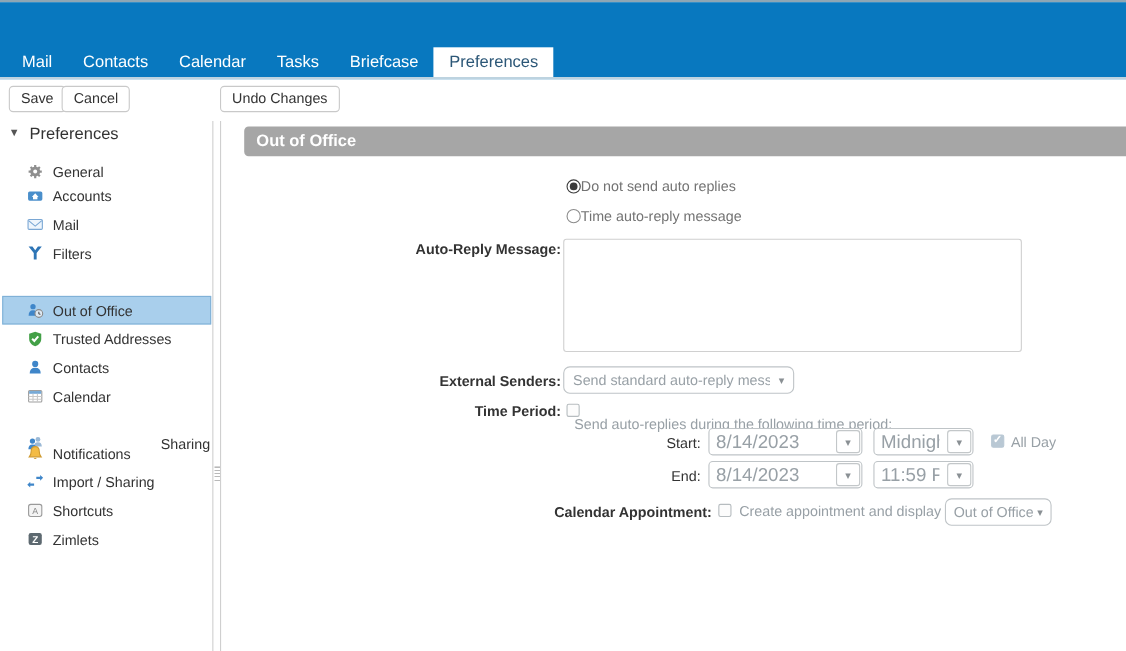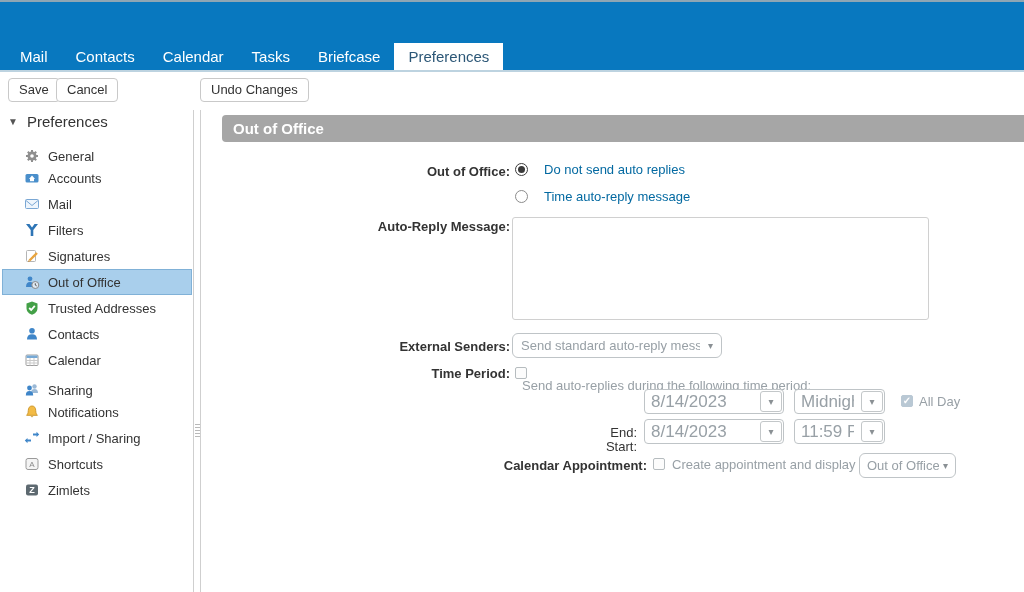--- a/index.html
+++ b/index.html
@@ -45,21 +45,21 @@
   .flabel  { position:absolute; left:0; width:309px; text-align:right;
              font-weight:bold; color:#333; white-space:nowrap; }
   .ilabel  { position:absolute; text-align:right; color:#333; white-space:nowrap; }
   .graytxt { color:#98a0a6; }
 
   .radio-row { position:absolute; left:314px; display:flex; align-items:center; }
   .radio { width:13px; height:13px; border-radius:50%; background:#fff;
            border:1px solid #8c8c8c; position:relative; flex:none; }
   .radio.sel { border-color:#3c3c3c; }
   .radio.sel::after { content:""; position:absolute; inset:2px; border-radius:50%; background:#3a3a3a; }
-  .radio-row .rlabel { margin-left:16px; color:#0369a1; }
+  .radio-row .rlabel { margin-left:0; color:#737373; }
 
   textarea.reply { position:absolute; left:311px; top:107px; width:417px; height:103px;
            border:1px solid #d0d0d0; border-radius:3px; resize:none; background:#fff;
            font-family:"Liberation Sans", sans-serif; font-size:13px; padding:4px; }
 
   .select { position:absolute; height:25px; border:1px solid #bfc4c7; border-radius:6px;
             background:#fff; display:flex; align-items:center; padding:0 8px; }
   .select .sel-val { flex:1; color:#98a0a6; white-space:nowrap; overflow:hidden; }
   .select .caret { color:#8a9094; font-size:10px; margin-left:8px; }
 
@@ -132,28 +132,20 @@
         <path d="M2 4.5 L8 9.5 L14 4.5" fill="none" stroke="#7aa7d4"></path>
       </svg>
     <span class="slabel">Mail</span>
   </div>
   <div class="srow" style="top:107px;">
     <svg class="ic" viewBox="0 0 16 16">
         <path d="M2 2 H5.5 L8 5.4 L10.5 2 H14 L9.3 8 V14 H6.7 V8 Z" fill="#2e75b6"></path>
       </svg>
     <span class="slabel">Filters</span>
   </div>
-  <div class="srow" style="top:133px;">
-    <svg class="ic" viewBox="0 0 16 16">
-        <rect x="2.5" y="2.5" width="9" height="11" rx="1" fill="#fff" stroke="#b5b5b5"></rect>
-        <line x1="5.5" y1="12.5" x2="13" y2="5" stroke="#e8a33d" stroke-width="2.4"></line>
-        <path d="M4 14 l2-0.7 -1.3-1.3 z" fill="#c98a2e"></path>
-      </svg>
-    <span class="slabel">Signatures</span>
-  </div>
   <div class="srow selected" style="top:159px;">
     <svg class="ic" viewBox="0 0 16 16">
         <circle cx="6" cy="4.8" r="2.4" fill="#3f86c9"></circle>
         <path d="M2 13 q0-5 4-5 q4 0 4 5 z" fill="#3f86c9"></path>
         <circle cx="11.3" cy="11" r="3.5" fill="#dfe9f2" stroke="#8a8a8a"></circle>
         <path d="M11.3 9.3 v1.8 l1.4 0.8" stroke="#555" fill="none"></path>
       </svg>
     <span class="slabel">Out of Office</span>
   </div>
   <div class="srow" style="top:185px;">
@@ -176,21 +168,21 @@
         <rect x="2.5" y="3.5" width="11" height="2.5" fill="#76a9d6"></rect>
         <g stroke="#c9c9c9">
           <line x1="2" y1="8.5" x2="14" y2="8.5"></line>
           <line x1="2" y1="11" x2="14" y2="11"></line>
           <line x1="6" y1="6" x2="6" y2="13.5"></line>
           <line x1="10" y1="6" x2="10" y2="13.5"></line>
         </g>
       </svg>
     <span class="slabel">Calendar</span>
   </div>
-  <div class="srow" style="top:267px;">
+  <div class="srow" style="top:280px;justify-content:space-between;">
     <svg class="ic" viewBox="0 0 16 16">
         <circle cx="10.5" cy="4.5" r="2.2" fill="#9bb9d6"></circle>
         <path d="M7 11 q0-4 3.5-4 q3.5 0 3.5 4 z" fill="#9bb9d6"></path>
         <circle cx="5.5" cy="6" r="2.4" fill="#3f86c9"></circle>
         <path d="M1.8 13.5 q0-4.4 3.7-4.4 q3.7 0 3.7 4.4 z" fill="#3f86c9"></path>
       </svg>
     <span class="slabel">Sharing</span>
   </div>
   <div class="srow" style="top:289px;">
     <svg class="ic" viewBox="0 0 16 16">
@@ -219,21 +211,20 @@
         <text x="8" y="11.2" font-size="9" font-weight="bold" text-anchor="middle" fill="#fff">Z</text>
       </svg>
     <span class="slabel">Zimlets</span>
   </div>
 </div>
 <div class="grip"></div>
 
 <div class="main">
   <div class="panel-header">Out of Office</div>
 
-  <div class="flabel" style="top:54px;">Out of Office:</div>
   <div class="radio-row" style="top:52px;">
     <span class="radio sel"></span>
     <span class="rlabel">Do not send auto replies</span>
   </div>
   <div class="radio-row" style="top:79px;">
     <span class="radio"></span>
     <span class="rlabel">Time auto-reply message</span>
   </div>
 
   <div class="flabel" style="top:109px;">Auto-Reply Message:</div>
@@ -244,21 +235,21 @@
     <span class="sel-val">Send standard auto-reply message</span>
     <span class="caret">▾</span>
   </div>
 
   <div class="flabel" style="top:256px;">Time Period:</div>
   <div class="chk-row" style="left:314px; top:257px;flex-direction:column;">
     <span class="cb"></span>
     <span class="graytxt" style="margin-left:7px; margin-top:-1px;">Send auto-replies during the following time period:</span>
   </div>
 
-  <div class="ilabel" style="left:0; width:436px; top:285px;margin-top:44px;">Start:</div>
+  <div class="ilabel" style="left:0; width:436px; top:285px;">Start:</div>
   <div class="combo" style="left:443px; top:279px; width:140px;">
     <input readonly="" value="8/14/2023" style="">
     <span class="combo-btn">
         <span class="caret">▾</span>
       </span>
   </div>
   <div class="combo" style="left:593px; top:279px; width:91px;">
     <input readonly="" value="Midnight" style="">
     <span class="combo-btn">
         <span class="caret">▾</span>

